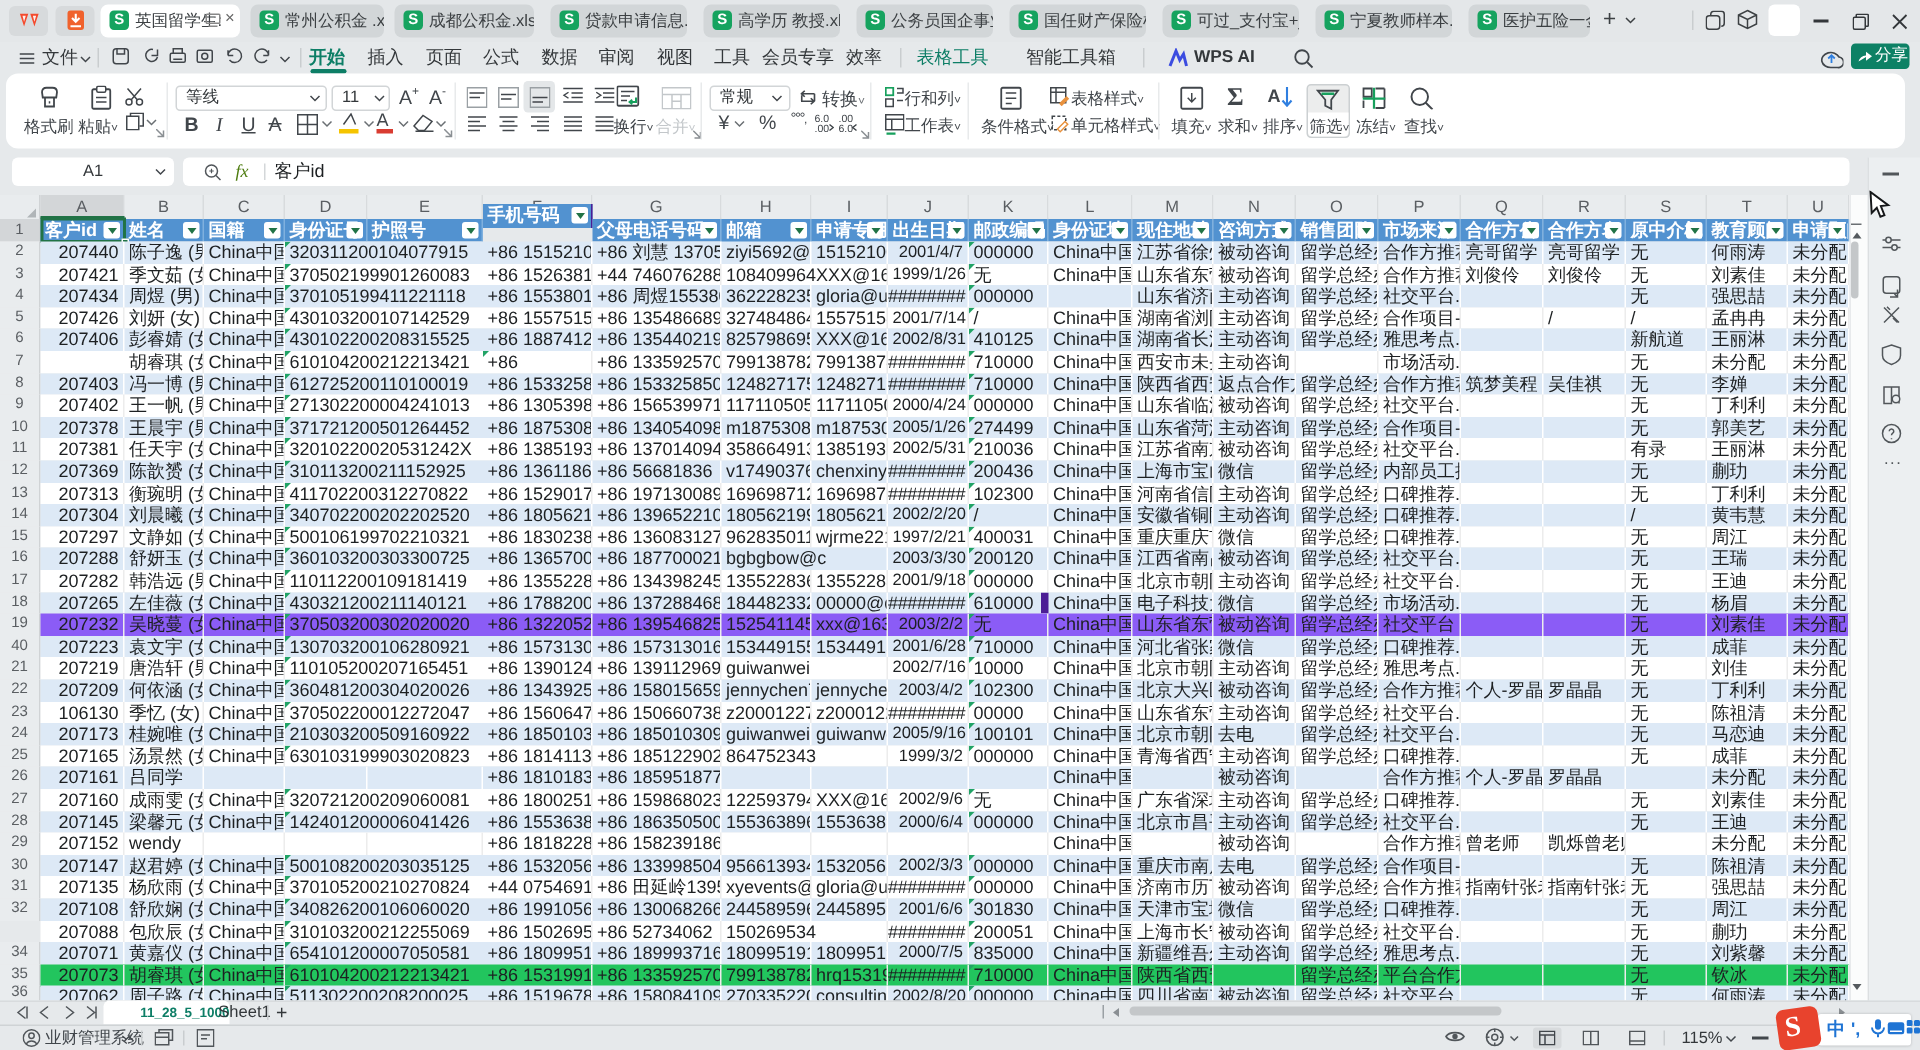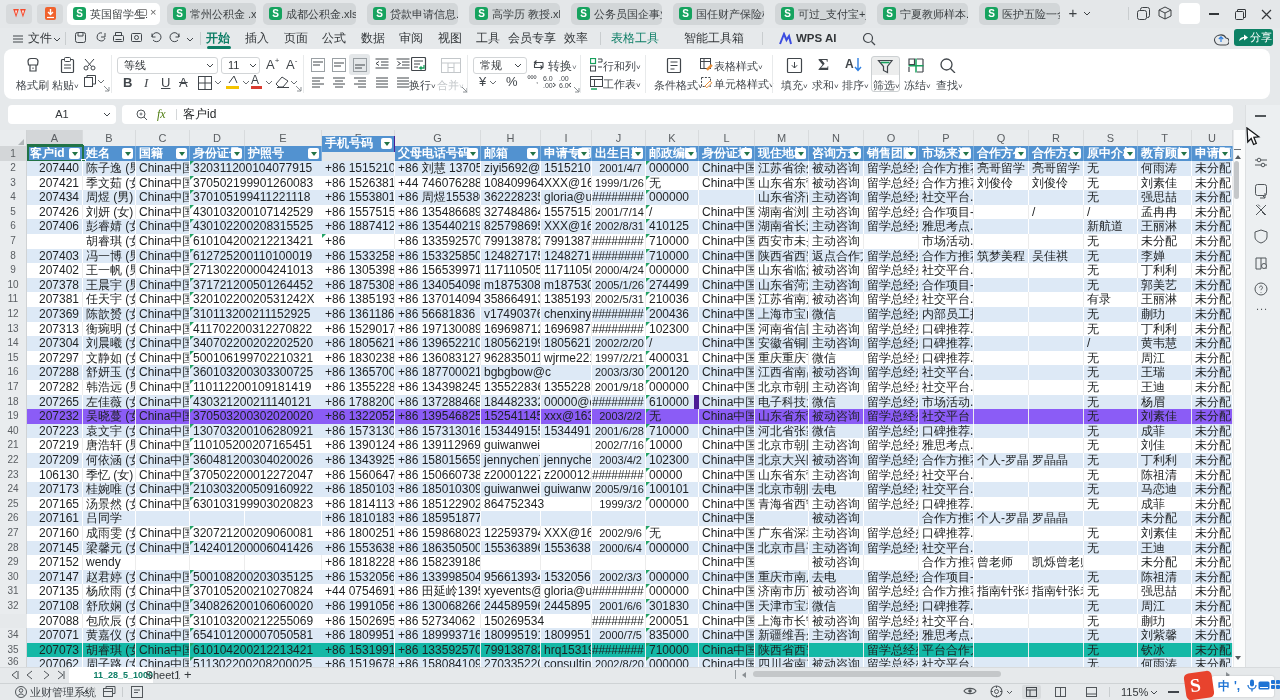--- a/index.html
+++ b/index.html
@@ -1231,21 +1231,21 @@
     <div class="ab cell" style="left:728px;top:0;width:54px;height:14.6px;border-right:1px solid #ffffff;">新疆维吾尔自</div>
     <div class="ab cell" style="left:782px;top:0;width:55px;height:14.6px;border-right:1px solid #ffffff;">主动咨询</div>
     <div class="ab cell" style="left:837px;top:0;width:55px;height:14.6px;border-right:1px solid #ffffff;">留学总经办</div>
     <div class="ab cell" style="left:892px;top:0;width:55px;height:14.6px;border-right:1px solid #ffffff;">雅思考点.雅</div>
     <div class="ab cell" style="left:947px;top:0;width:55px;height:14.6px;border-right:1px solid #ffffff;"></div>
     <div class="ab cell" style="left:1002px;top:0;width:55px;height:14.6px;border-right:1px solid #ffffff;"></div>
     <div class="ab cell" style="left:1057px;top:0;width:54px;height:14.6px;border-right:1px solid #ffffff;">无</div>
     <div class="ab cell" style="left:1111px;top:0;width:54px;height:14.6px;border-right:1px solid #ffffff;">刘紫馨</div>
     <div class="ab cell" style="left:1165px;top:0;width:41px;height:14.6px;border-right:1px solid #ffffff;">未分配</div>
   </div>
-<div class="ab" style="left:27px;top:642.8000000000005px;width:1206px;height:15px;background:#14b8a6;overflow:hidden">
+<div class="ab" style="left:27px;top:642.8000000000005px;width:1206px;height:15px;background:#22c55e;overflow:hidden">
     <div class="ab cell rt" style="left:0px;top:0;width:56px;height:14.6px;border-right:1px solid #ececec;">207073</div>
     <div class="ab cell" style="left:56px;top:0;width:53px;height:14.6px;border-right:1px solid #ececec;">胡睿琪 (女</div>
     <div class="ab cell" style="left:109px;top:0;width:54px;height:14.6px;border-right:1px solid #ececec;">China中国</div>
     <div class="ab cell" style="left:163px;top:0;width:132px;height:14.6px;"><span class="gtri"></span>610104200212213421</div>
     <div class="ab cell" style="left:295px;top:0;width:73px;height:14.6px;border-right:1px solid #ececec;">+86 153199186</div>
     <div class="ab cell" style="left:368px;top:0;width:86px;height:14.6px;border-right:1px solid #ececec;">+86 13359257067</div>
     <div class="ab cell" style="left:454px;top:0;width:60px;height:14.6px;border-right:1px solid #ececec;">799138782(</div>
     <div class="ab cell" style="left:514px;top:0;width:51px;height:14.6px;border-right:1px solid #ececec;">hrq153199(</div>
     <div class="ab cell" style="left:565px;top:0;width:54px;height:14.6px;border-right:1px solid #ececec;padding:0;letter-spacing:-0.25px;">########</div>
     <div class="ab cell" style="left:619px;top:0;width:53px;height:14.6px;border-right:1px solid #ececec;"><span class="gtri"></span>710000</div>

